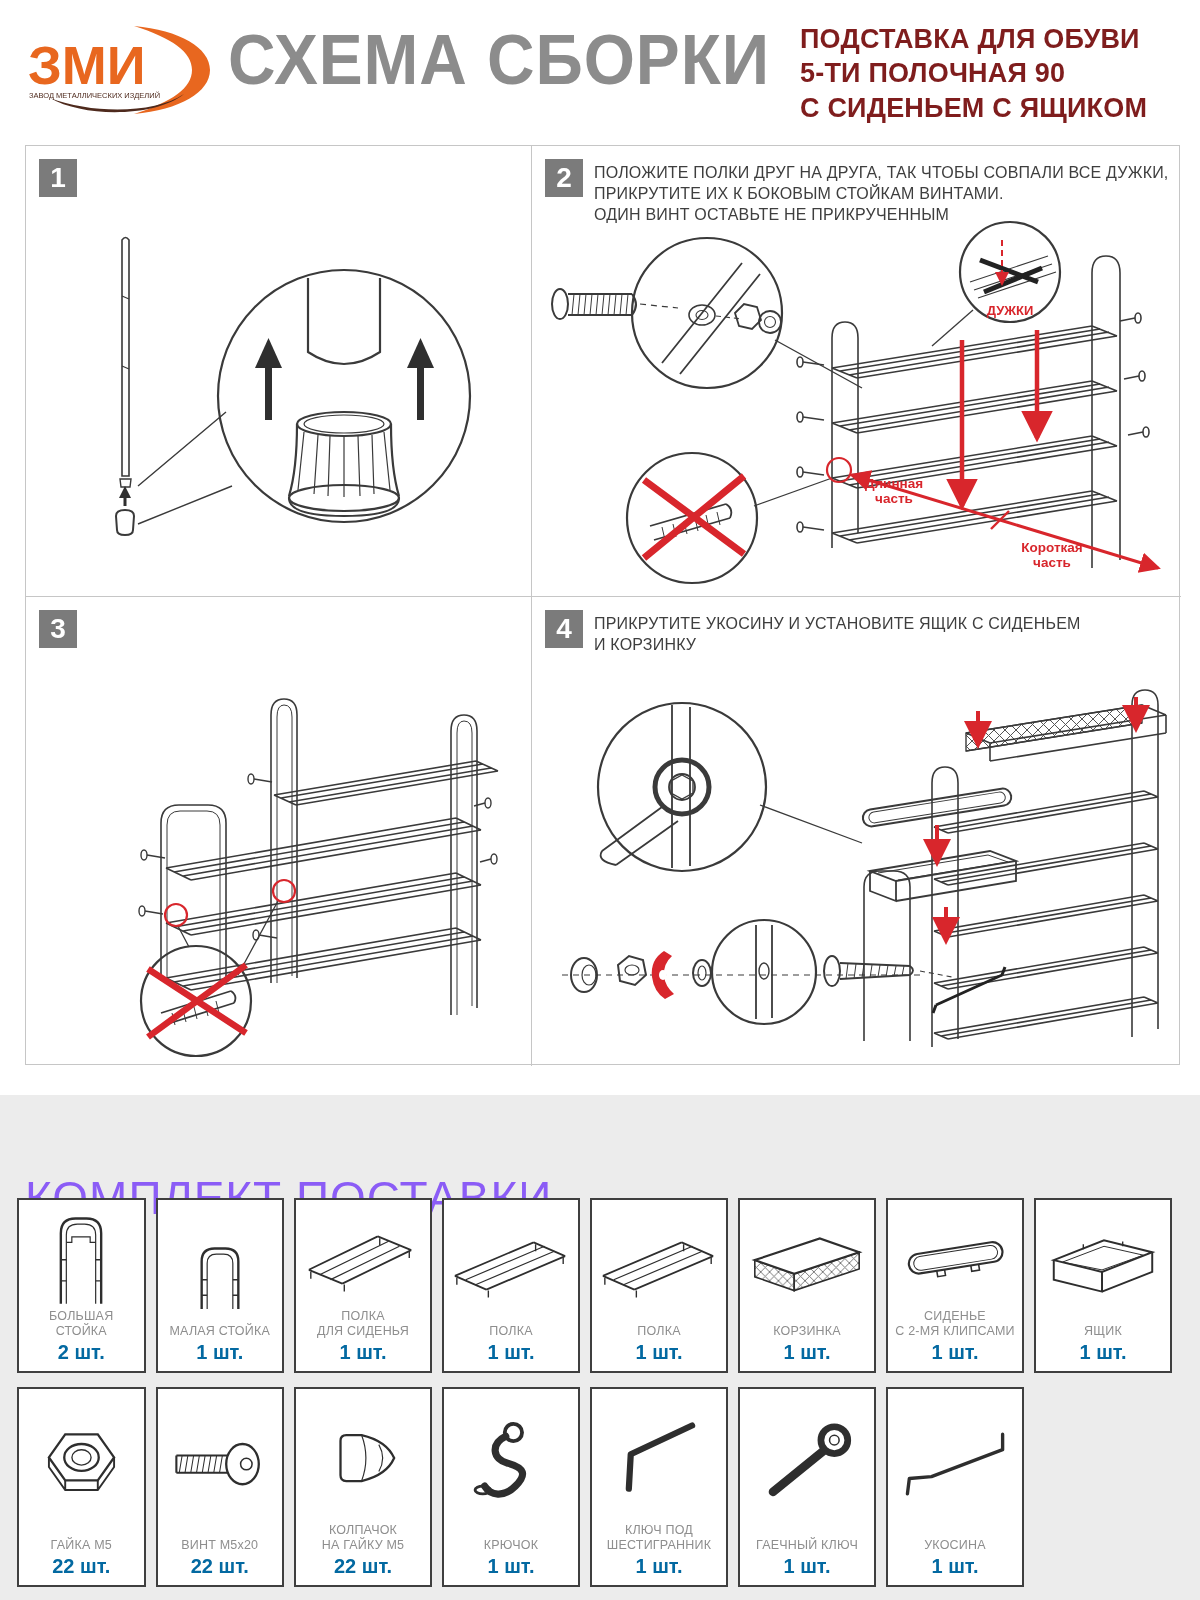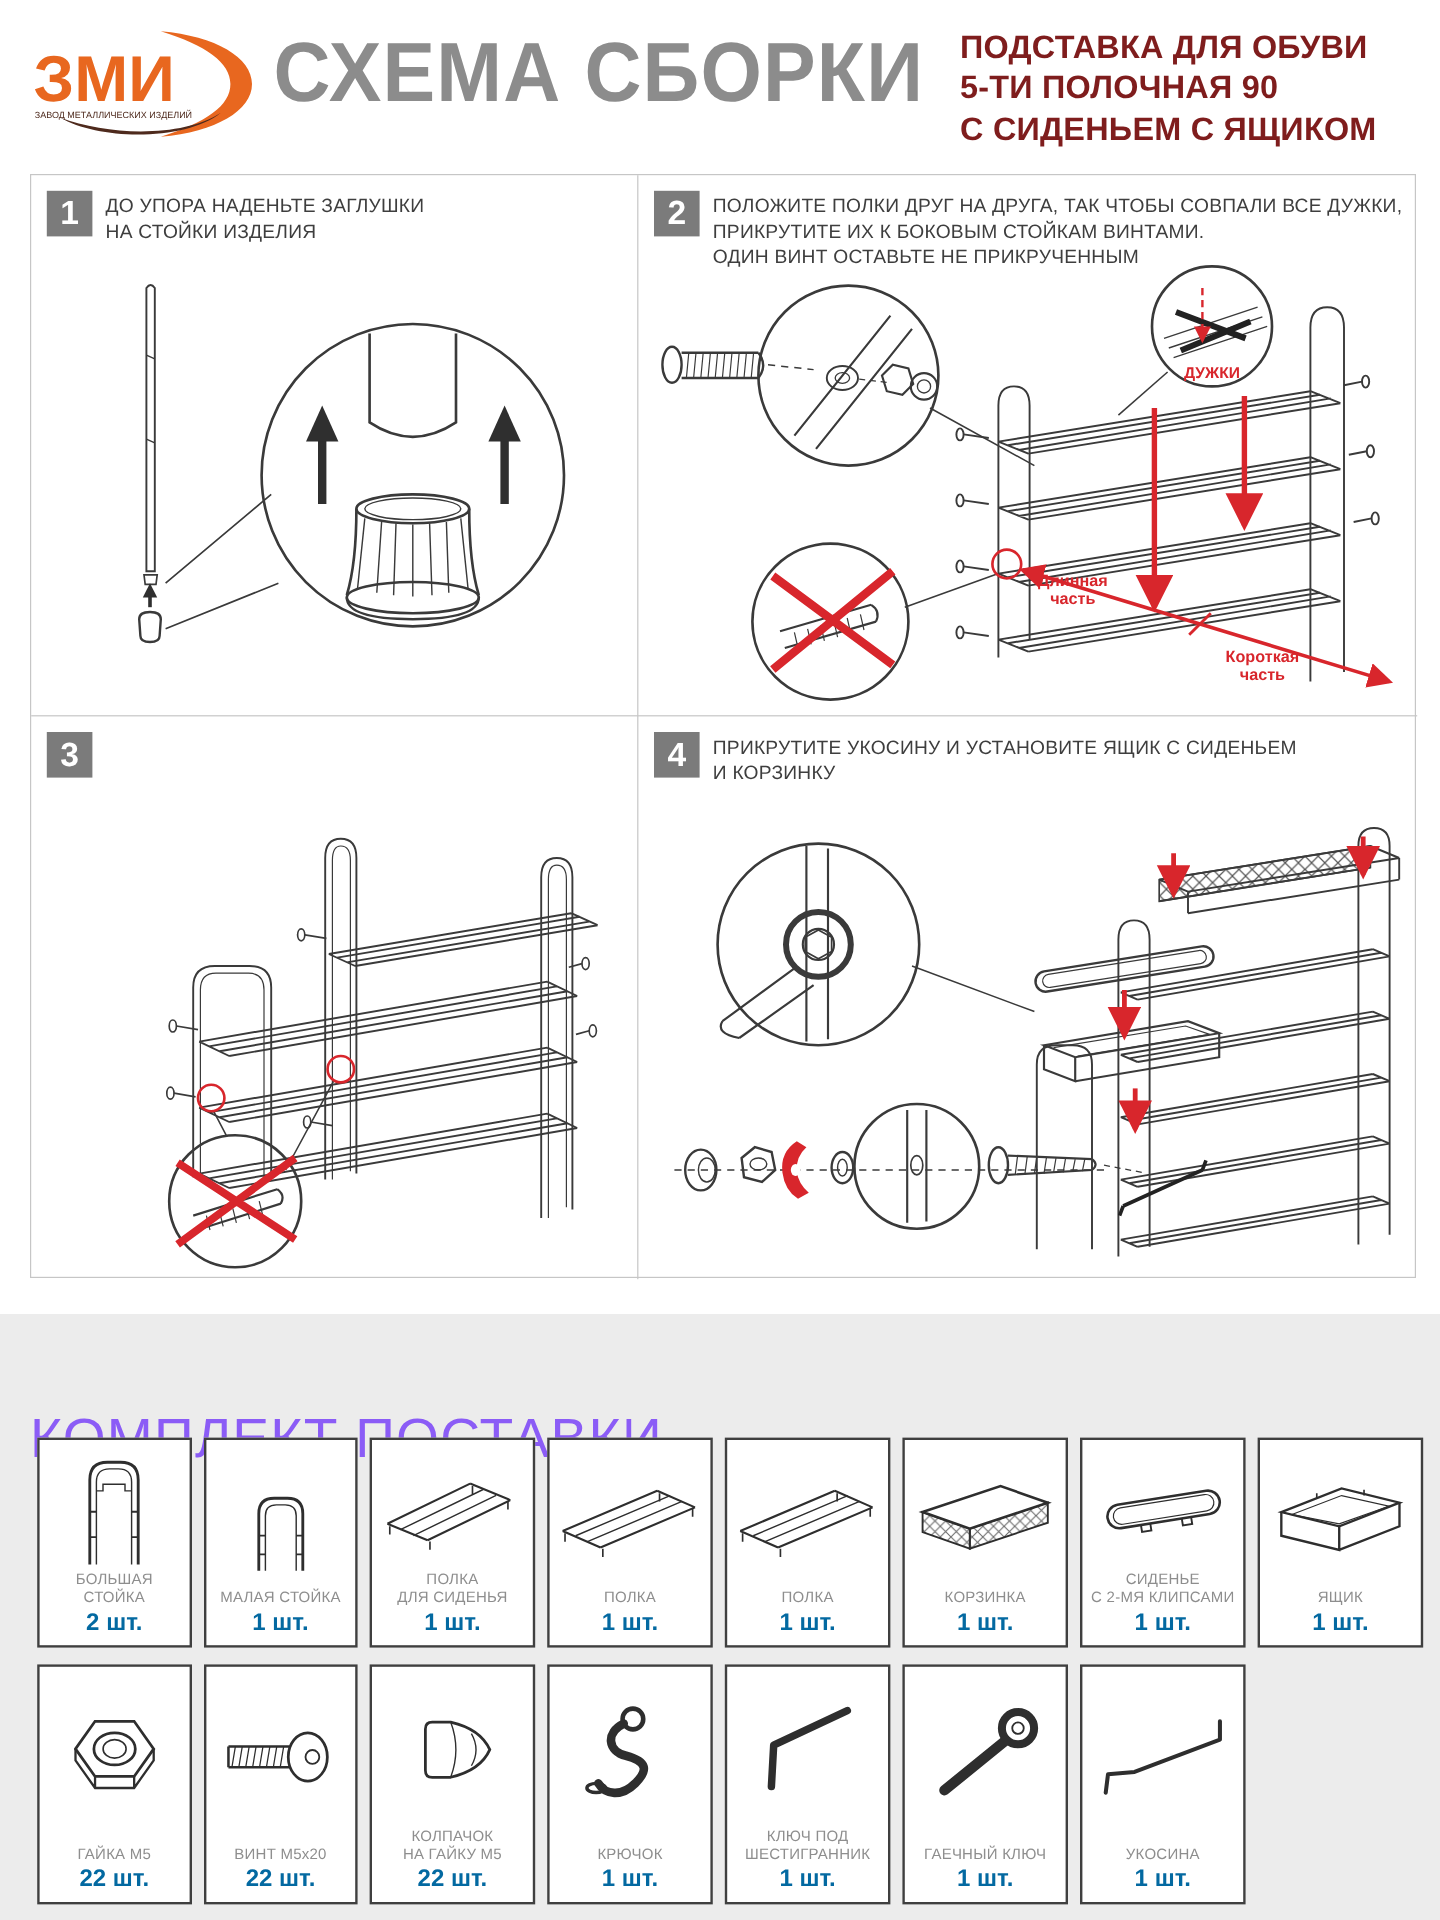--- a/index.html
+++ b/index.html
@@ -28,21 +28,21 @@
   .step-text { position:absolute; left:62px; top:17px; font-size:16px; line-height:1.3; color:#3e3e3e;
                white-space:pre-line; letter-spacing:.2px; }
   .p3 .step-text { font-size:15.5px; width:440px; }
   .diagram { position:absolute; }
 
   
   .kit { position:absolute; left:0; top:1095px; width:1200px; height:505px; background:#ececec; }
   .kit-title { position:absolute; left:25px; top:76px; font-size:46px; font-weight:400; color:#8b5cf6; letter-spacing:1px; }
   .kit-note { position:absolute; right:20px; top:20px; font-size:24px; line-height:1.85; color:#4a4a4a;
               text-align:right; white-space:pre-line; letter-spacing:.3px; }
-  .kit-grid { position:absolute; left:31px; top:103px; width:1155px; display:grid;
+  .kit-grid { position:absolute; left:17px; top:103px; width:1155px; display:grid;
               grid-template-columns:repeat(8,1fr); grid-template-rows:175px 200px; column-gap:10px; row-gap:14px; }
   .cell { background:#fff; border:2px solid #3f3f3f; display:flex; flex-direction:column; align-items:center;
           padding:6px 3px 7px; }
   .cell .ic { flex:1; display:flex; align-items:center; justify-content:center; width:100%; overflow:hidden; }
   .cell .lbl { font-size:12.5px; color:#8e8e8e; text-align:center; line-height:1.2; white-space:pre-line; letter-spacing:.2px; }
   .cell .qty { font-size:20px; font-weight:bold; color:#0369a1; margin-top:2px; }
 </style>
 </head>
 <body>
 
@@ -60,22 +60,20 @@
 5-ТИ ПОЛОЧНАЯ 90
 С СИДЕНЬЕМ С ЯЩИКОМ</div>
   </div>
 
   <div class="panels">
     <div class="vdiv"></div>
     <div class="hdiv"></div>
 
     <div class="panel p1">
       <div class="badge">1</div>
-      <div class="step-text">ДО УПОРА НАДЕНЬТЕ ЗАГЛУШКИ
-НА СТОЙКИ ИЗДЕЛИЯ</div>
       <svg class="diagram" style="left:20px;top:78px" width="470" height="360" viewBox="0 0 470 360">
         <g stroke="#3a3a3a" fill="none" stroke-width="2">
           <path d="M76 16 Q79.5 11 83 16 V252 H76 Z" stroke-width="1.6"></path>
           <path d="M76 72 l7 3 M76 142 l7 3" stroke-width="1.2"></path>
           <path d="M74 255 H85 L84 263 H75 Z" stroke-width="1.4"></path>
           <path d="M70 292 Q70 286 79 286 Q88 286 88 292 L87 306 Q87 311 79 311 Q71 311 71 306 Z"></path>
           <path d="M92 262 L180 188 M92 300 L186 262" stroke-width="1.4"></path>
           <circle cx="298" cy="172" r="126" stroke-width="2.2"></circle>
           <path d="M262 54 V128 Q298 152 334 128 V54" stroke-width="2.2"></path>
           <ellipse cx="298" cy="200" rx="47" ry="12" stroke-width="2.2"></ellipse>

